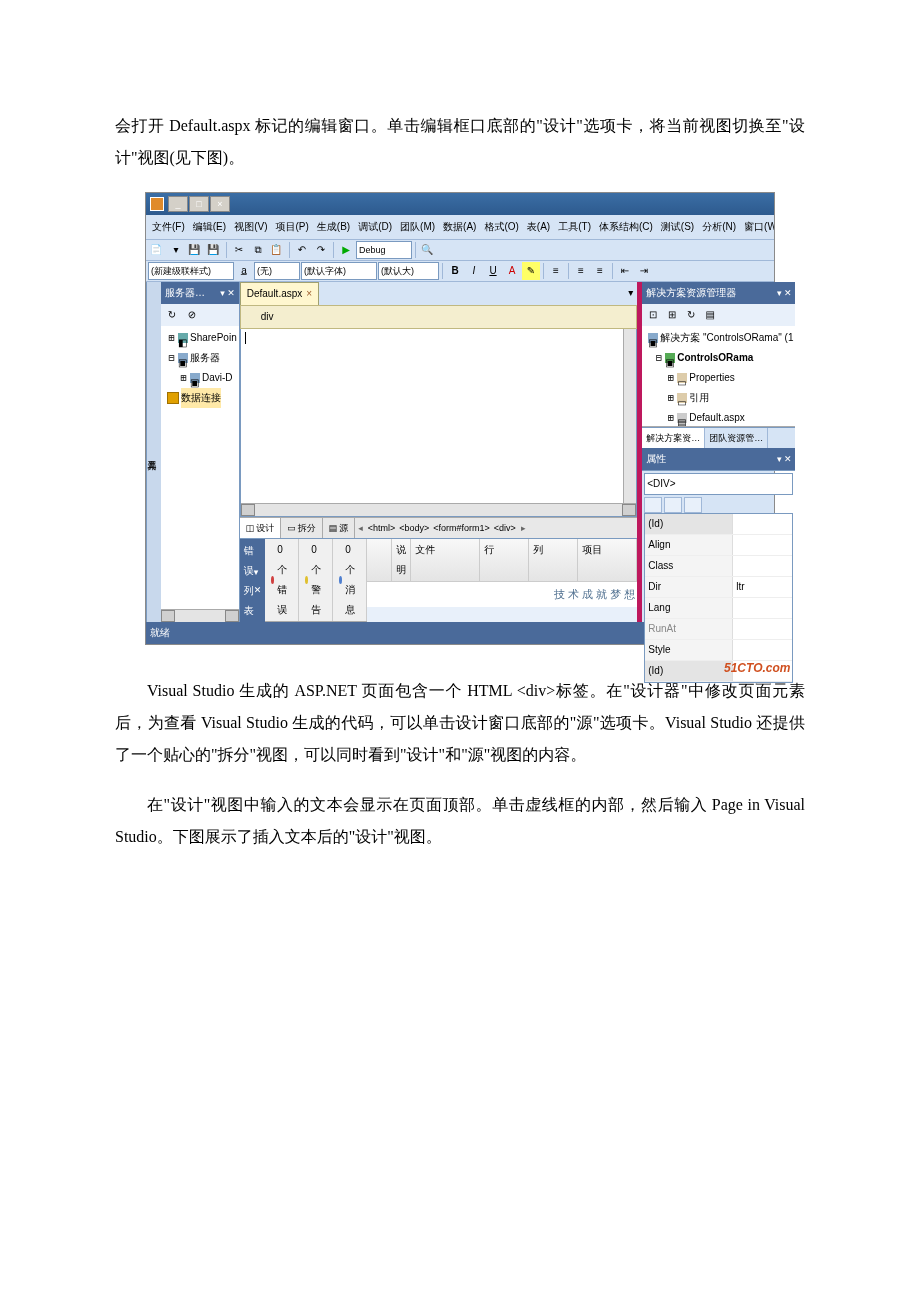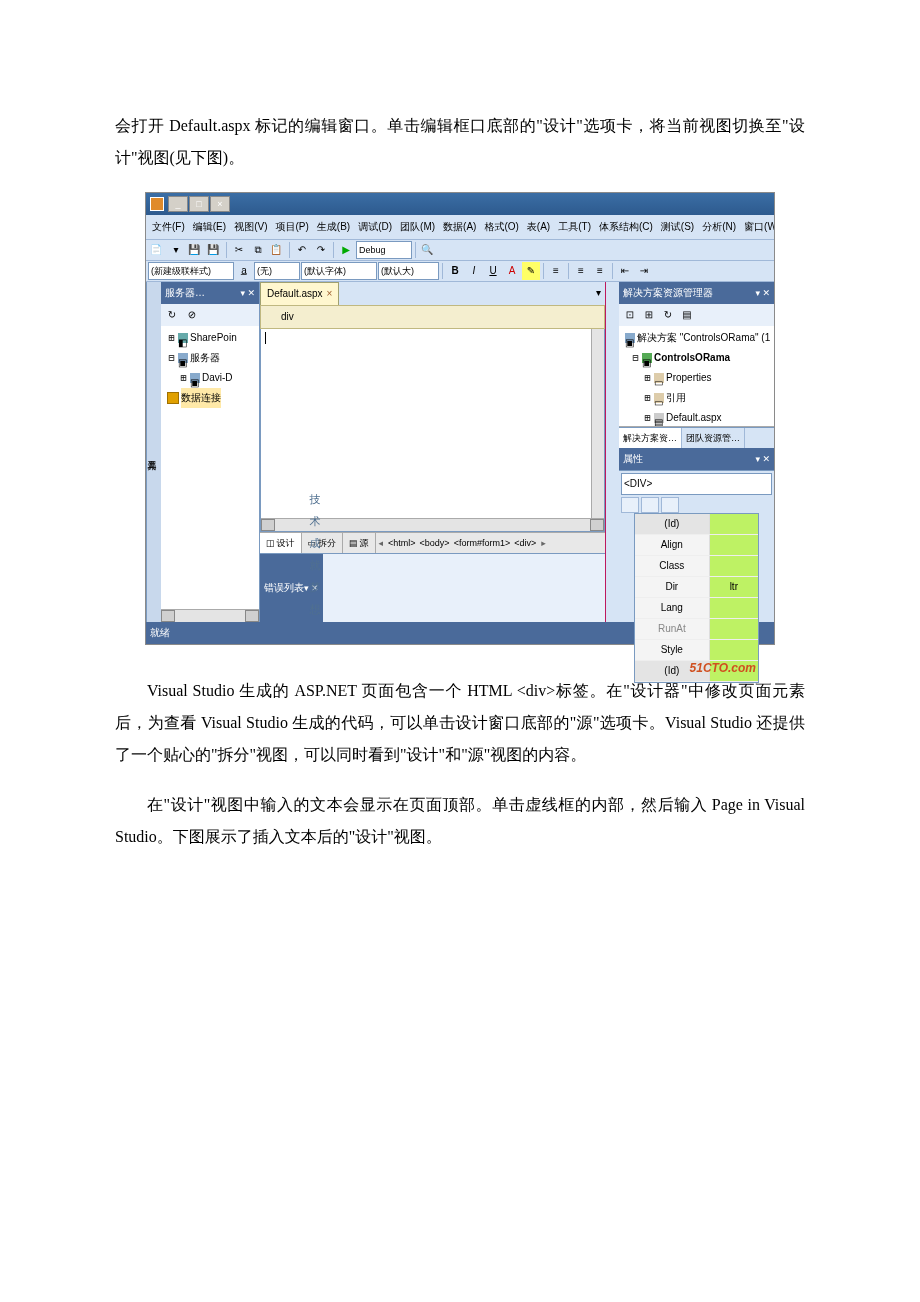--- a/index.html
+++ b/index.html
@@ -79,30 +79,30 @@
 
   .bottompanel { border-top:1px solid #7a9ac0; display:flex; flex-direction:row;}
   .errtabs { display:flex; font-size:10px; background:#f0f0f0; border-bottom:1px solid #aaa;}
   .errtab { padding:1px 6px; display:flex; align-items:center; gap:3px; border-right:1px solid #ccc;}
   .errtab .dot { width:8px;height:8px;border-radius:50%;}
   .red{background:#d04040;} .yel{background:#e0c030;} .blu{background:#5080d0;}
   .errgrid { background:#fff; height:68px; font-size:10px;}
   .errhdr { display:flex; background:linear-gradient(#f8f8f8,#e4e4e4); border-bottom:1px solid #ccc;}
   .errhdr div { padding:1px 4px; border-right:1px solid #ccc;}
 
-  .rightpanel { width:155px; border-left:1px solid #be185d; display:flex; flex-direction:column;padding-left:13px;}
+  .rightpanel { width:155px; border-left:5px solid #be185d; display:flex; flex-direction:column;}
   .seltree { flex:0 0 auto; background:#fff; font-size:10px; padding:2px;}
   .seltabs { display:flex; background:#d6e4f5; font-size:9px; border-top:1px solid #7a9ac0;}
   .seltabs div { padding:1px 4px; border-right:1px solid #a0b8d8; white-space:nowrap; overflow:hidden;}
   .seltabs .act { background:#fff;}
   .props { flex:1; display:flex; flex-direction:column; border-top:1px solid #7a9ac0;}
   .propsel { background:#fff; border:1px solid #7a9ac0; margin:2px; font-size:10px; padding:0 2px;}
   .proptoolbar { display:flex; gap:2px; padding:0 2px;}
   .proptoolbar div { width:16px;height:14px;border:1px solid #a0b8d8;background:#e8f0fa;}
-  .propgrid { flex:1; background:#bef264; font-size:10px; margin:0 15px; border:1px solid #7a9ac0; overflow:hidden; position:relative;text-align:center;}
+  .propgrid { flex:1; background:#ffffff; font-size:10px; margin:0 2px; border:1px solid #7a9ac0; overflow:hidden; position:relative;}
   .proprow { display:flex; border-bottom:1px solid #eee;}
   .proprow .k { width:55%; padding:0 3px; background:#f4f4f4; border-right:1px solid #ddd;}
   .proprow .v { flex:1; padding:0 3px;}
   .proprow.cat .k { background:#e4e4e4; font-weight:normal;}
   .proprow.dis .k { color:#888;}
   .watermark { position:absolute; right:2px; bottom:2px; font-size:12px; font-weight:bold; font-style:italic; color:#d05020;}
   .watermark2 { position:absolute; right:2px; bottom:2px; font-size:11px; color:#507090;}
 
   .statusbar { background:#4a6a9a; color:#fff; font-size:10px; padding:1px 4px;}
 </style>
@@ -269,21 +269,43 @@
         <span class="crumb">&lt;form#form1&gt;</span>
         <span class="crumb">&lt;div&gt;</span>
         <span class="crumbsep">▸</span>
       </div>
 
       <div class="bottompanel">
         <div class="panel-title">
           <span>错误列表</span>
           <span class="close">▾ ✕</span>
         </div>
+        <div class="errtabs">
+          <div class="errtab">
+                  <span class="dot red"></span>
+                  <span>0 个错误</span>
+                </div>
+          <div class="errtab">
+                  <span class="dot yel"></span>
+                  <span>0 个警告</span>
+                </div>
+          <div class="errtab">
+                  <span class="dot blu"></span>
+                  <span>0 个消息</span>
+                </div>
+        </div>
         <div class="errgrid" style="position:relative;">
+          <div class="errhdr">
+            <div style="width:16px;"></div>
+            <div style="flex:1;">说明</div>
+            <div style="width:60px;">文件</div>
+            <div style="width:40px;">行</div>
+            <div style="width:40px;">列</div>
+            <div style="width:50px;">项目</div>
+          </div>
           <div class="watermark2">技 术 成 就 梦 想</div>
         </div>
       </div>
     </div>
 
     <div class="rightpanel">
       <div class="panel-title">
         <span>解决方案资源管理器</span>
         <span class="close">▾ ✕</span>
       </div>

